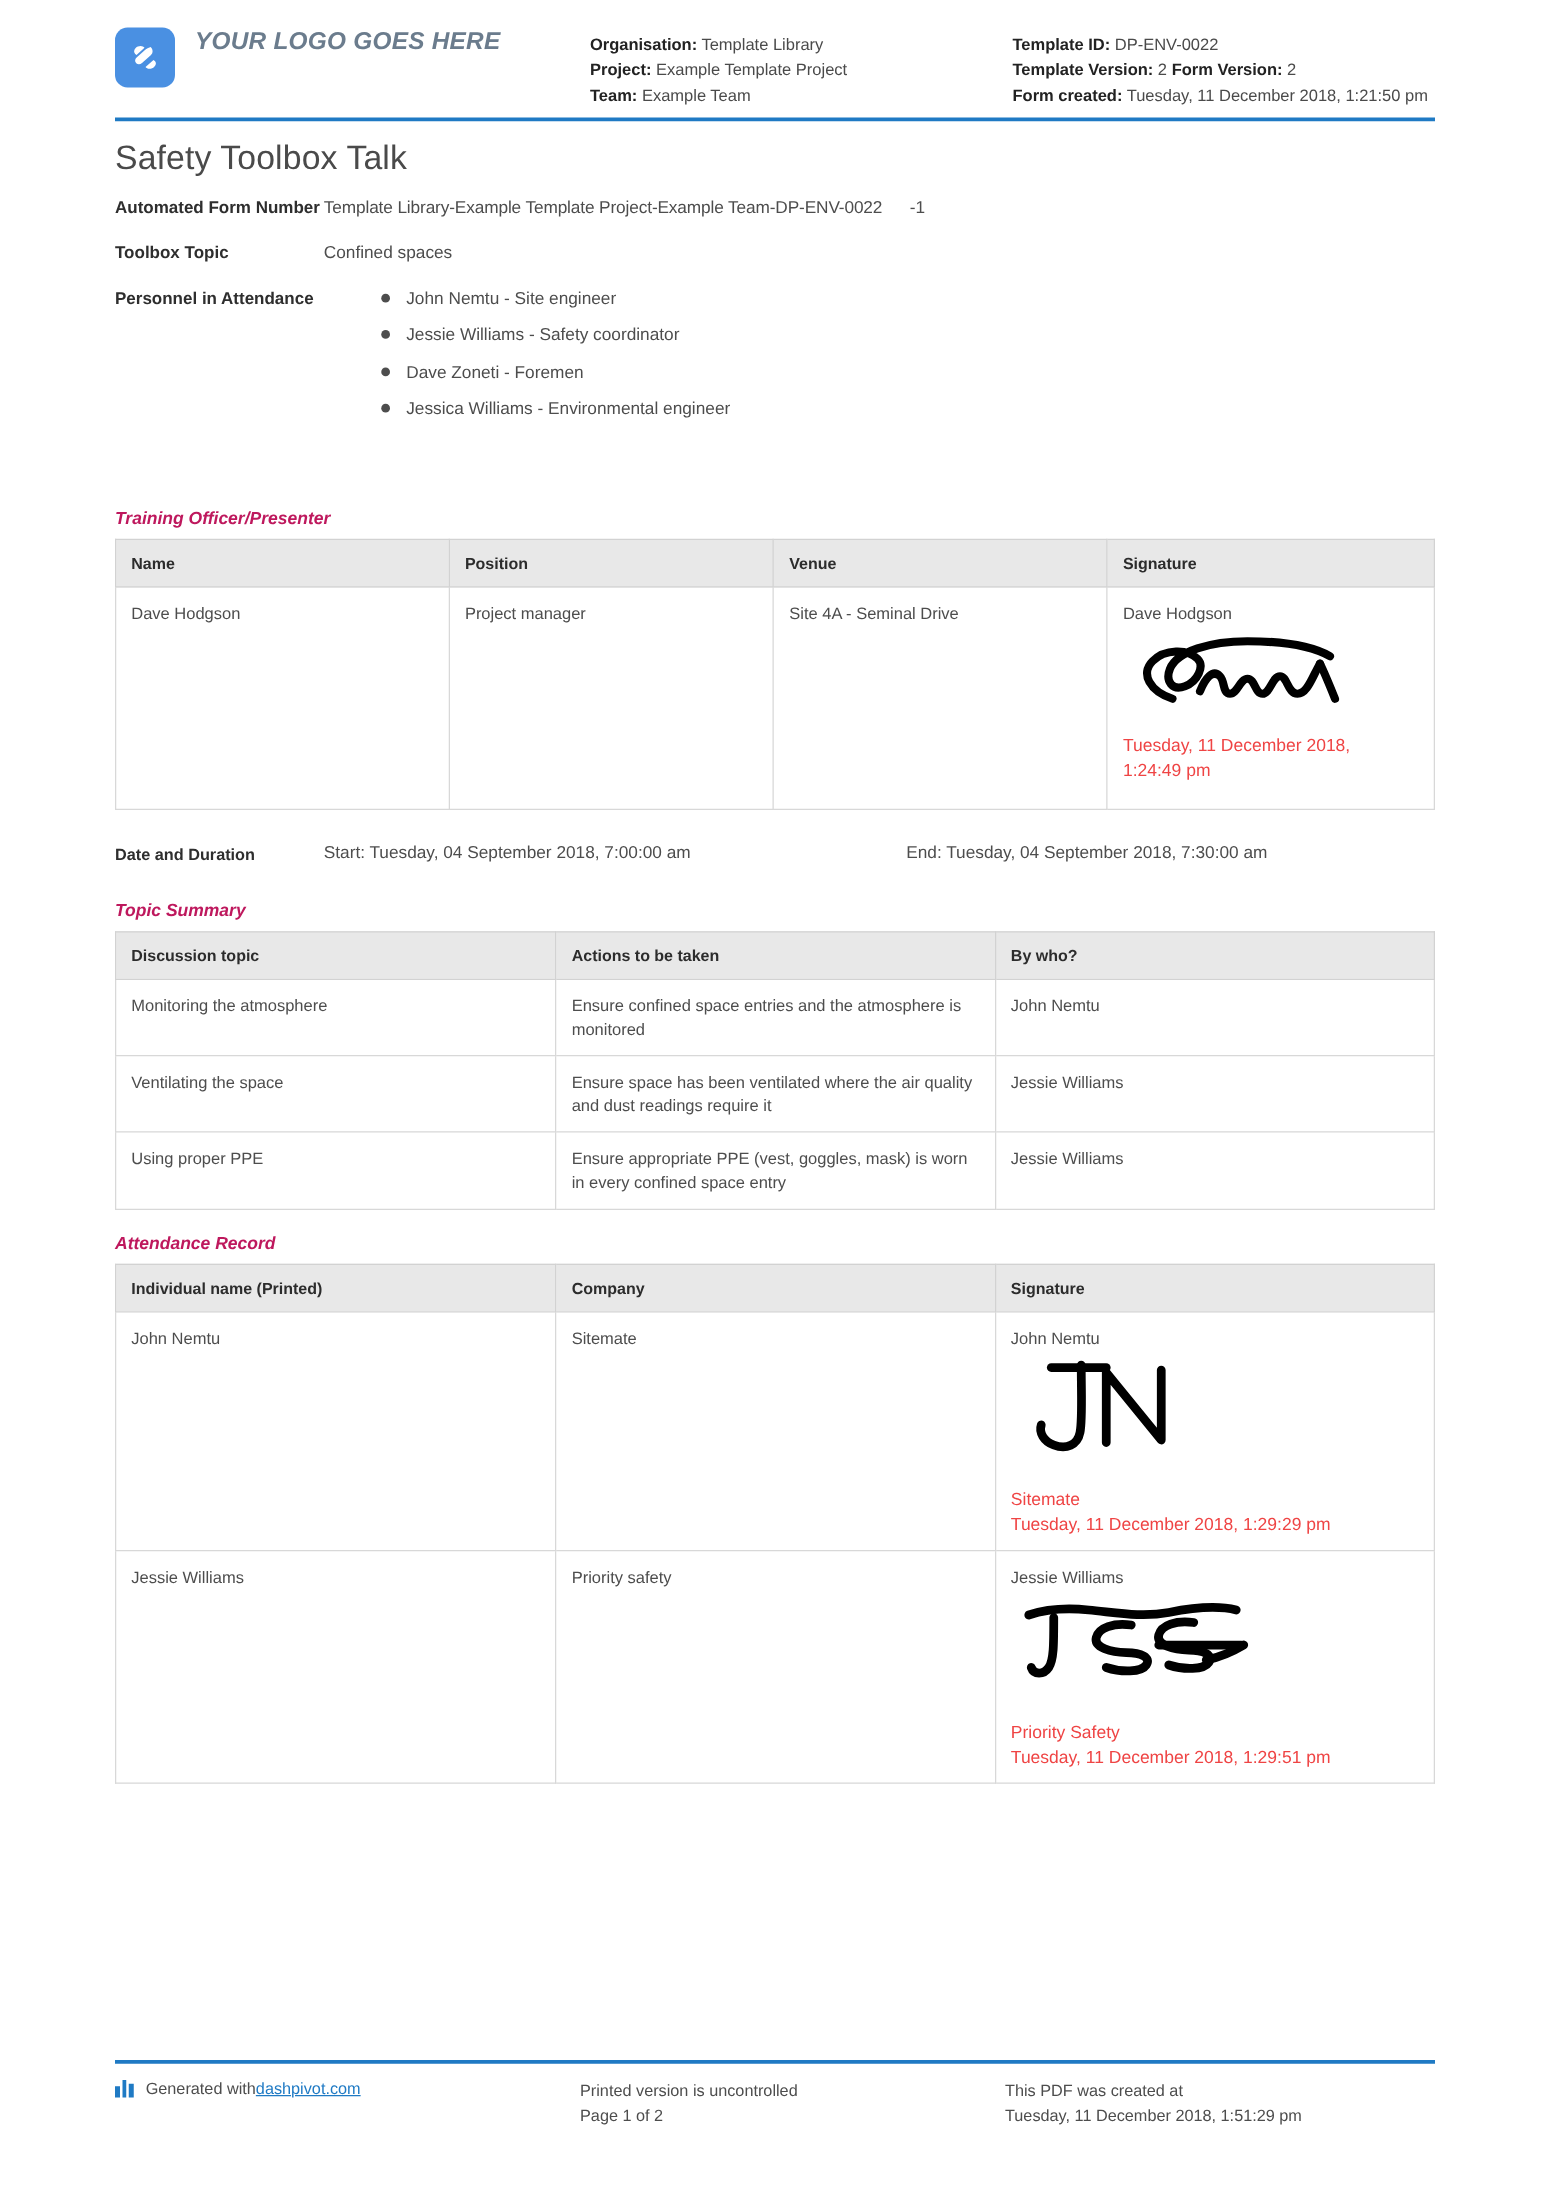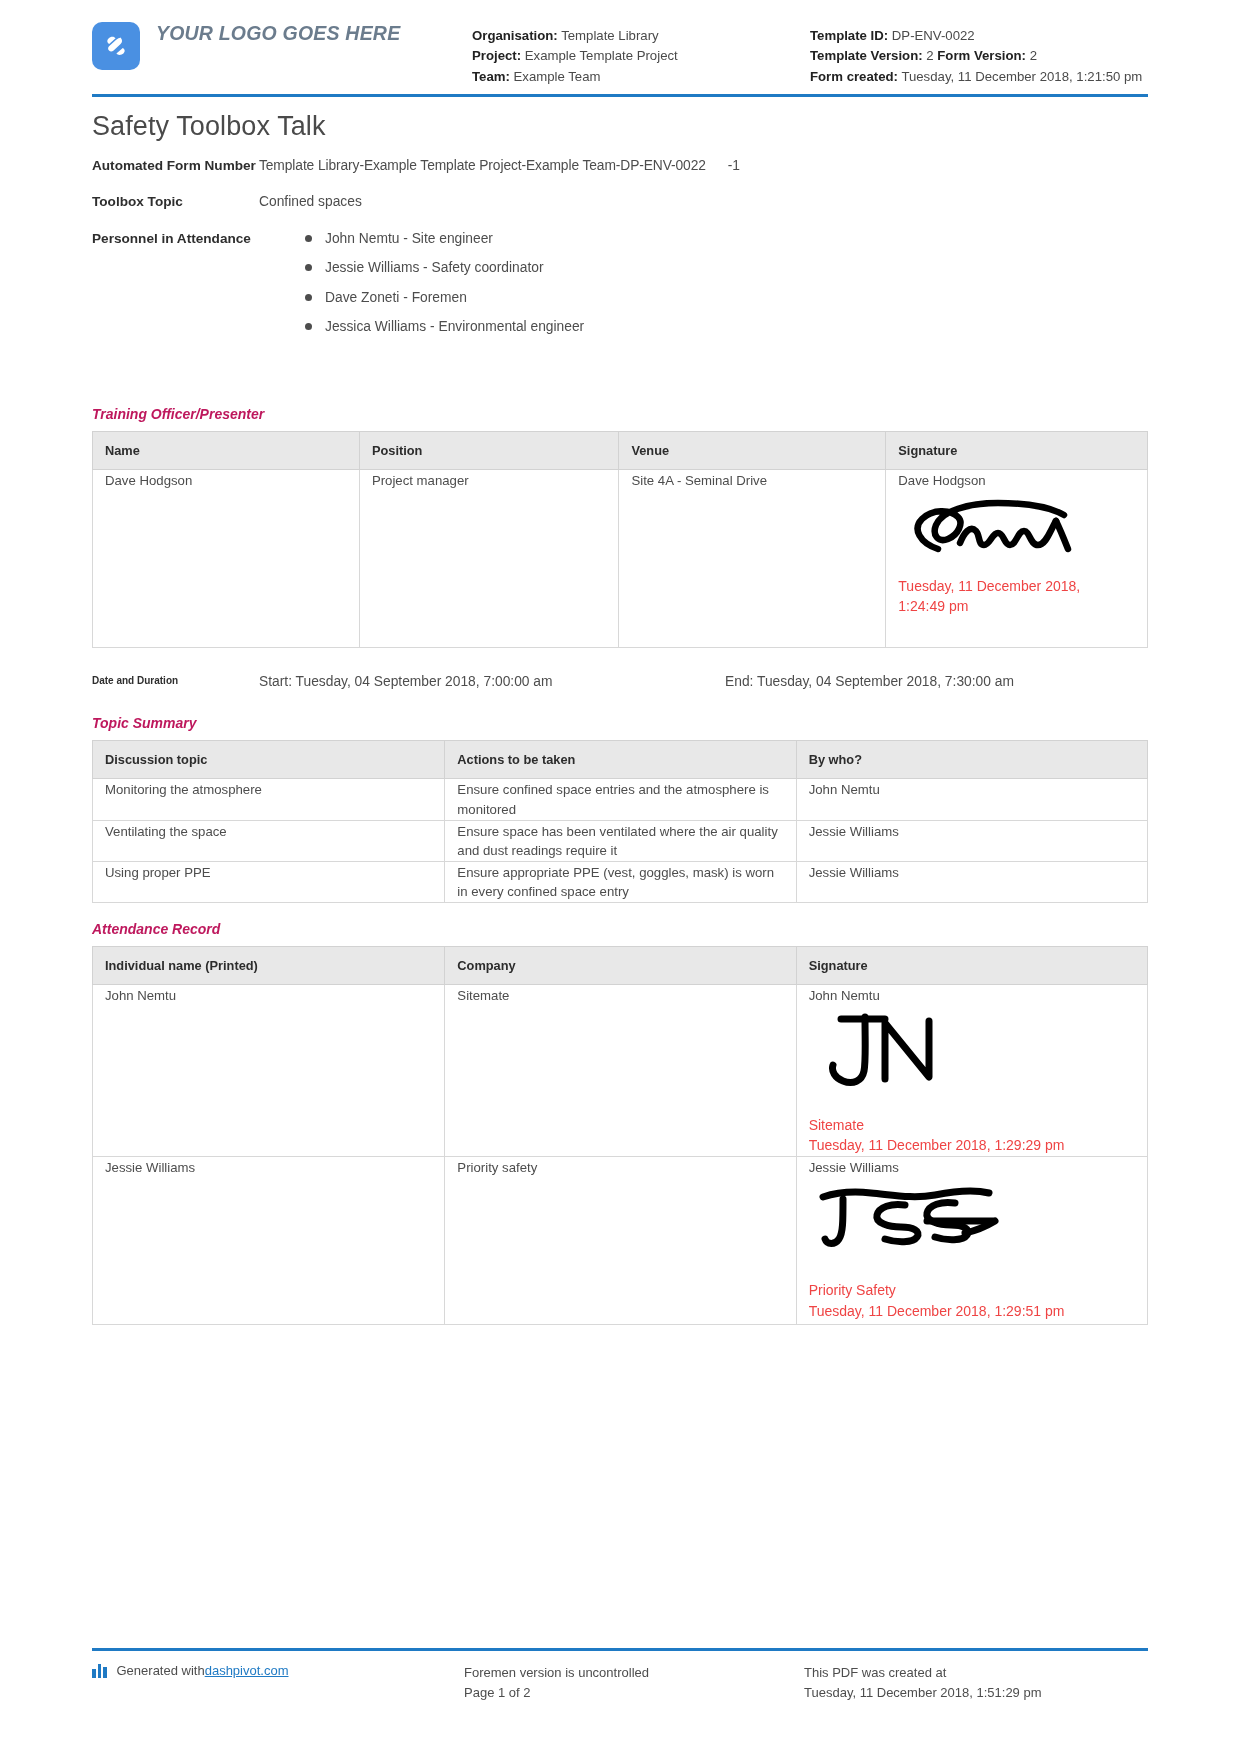--- a/index.html
+++ b/index.html
@@ -142,21 +142,21 @@
     text-align: left;
     font-weight: bold;
     color: #2c2c2c;
     font-size: 12.8px;
     padding: 11px 12px;
     border: 1px solid #d2d2d2;
     vertical-align: middle;
   }
   table.doc-table td {
     border: 1px solid #d8d8d8;
-    padding: 1px 12px;
+    padding: 11px 12px;
     vertical-align: top;
     color: #4d4d4d;
     line-height: 1.45;
     font-size: 13.2px;
   }
   .cell-line { display: block; }
   .sig-name { margin-bottom: 4px; }
   .sig-meta { color: #ef4444; font-size: 14px; line-height: 1.45; }
   .sig-img { margin: 4px 0 14px 0; }
 
@@ -173,21 +173,21 @@
   .t-topic col.c3 { width: 33.3%; }
 
   
   .t-att col.c1 { width: 33.4%; }
   .t-att col.c2 { width: 33.3%; }
   .t-att col.c3 { width: 33.3%; }
   .t-att td { height: 168px; }
 
   
   .dd-row { display: flex; font-size: 13.8px; }
-  .dd-label { flex: 0 0 167px; font-weight: bold; color: #2e2e2e; line-height: 1.48; font-size: 10px; }
+  .dd-label { flex: 0 0 167px; font-weight: bold; color: #2e2e2e; line-height: 1.48; font-size: 13px; }
   .dd-start { flex: 0 0 466px; color: #4d4d4d; }
   .dd-end { flex: 1 1 auto; color: #4d4d4d; }
 
   
   .doc-footer {
     position: absolute;
     left: 92px; right: 92px;
     bottom: 52px;
   }
   .footer-rule { border-top: 3px solid #1f7ac4; margin-bottom: 12px; }
@@ -424,21 +424,21 @@
       <div class="f-left">
         <span class="bars-icon">
             <i class="b1"></i>
             <i class="b2"></i>
             <i class="b3"></i>
           </span>
         <span>Generated with </span>
         <a class="f-link" href="#">dashpivot.com</a>
       </div>
       <div class="f-mid">
-        <div>Foremen version is uncontrolled</div>
+        <div>Printed version is uncontrolled</div>
         <div>Page 1 of 2</div>
       </div>
       <div class="f-right">
         <div>This PDF was created at</div>
         <div>Tuesday, 11 December 2018, 1:51:29 pm</div>
       </div>
     </div>
   </div>
 
 </div>

